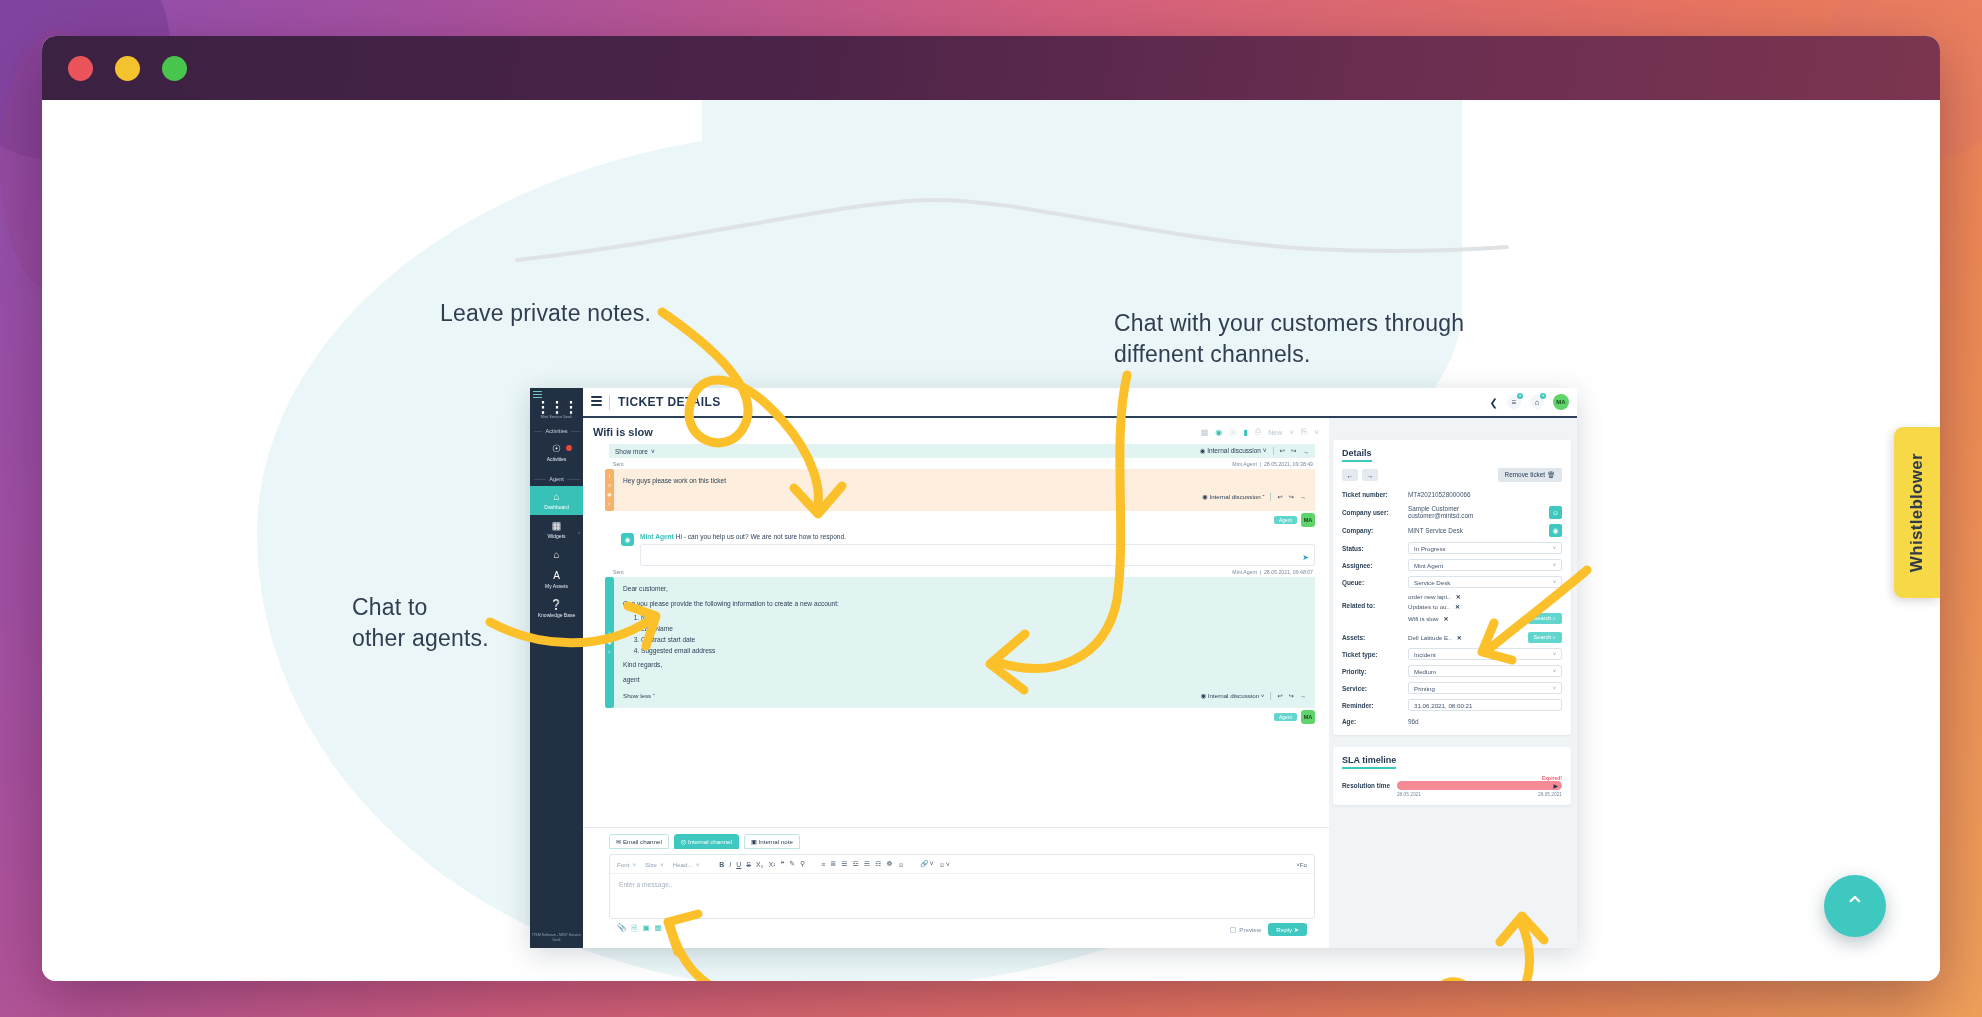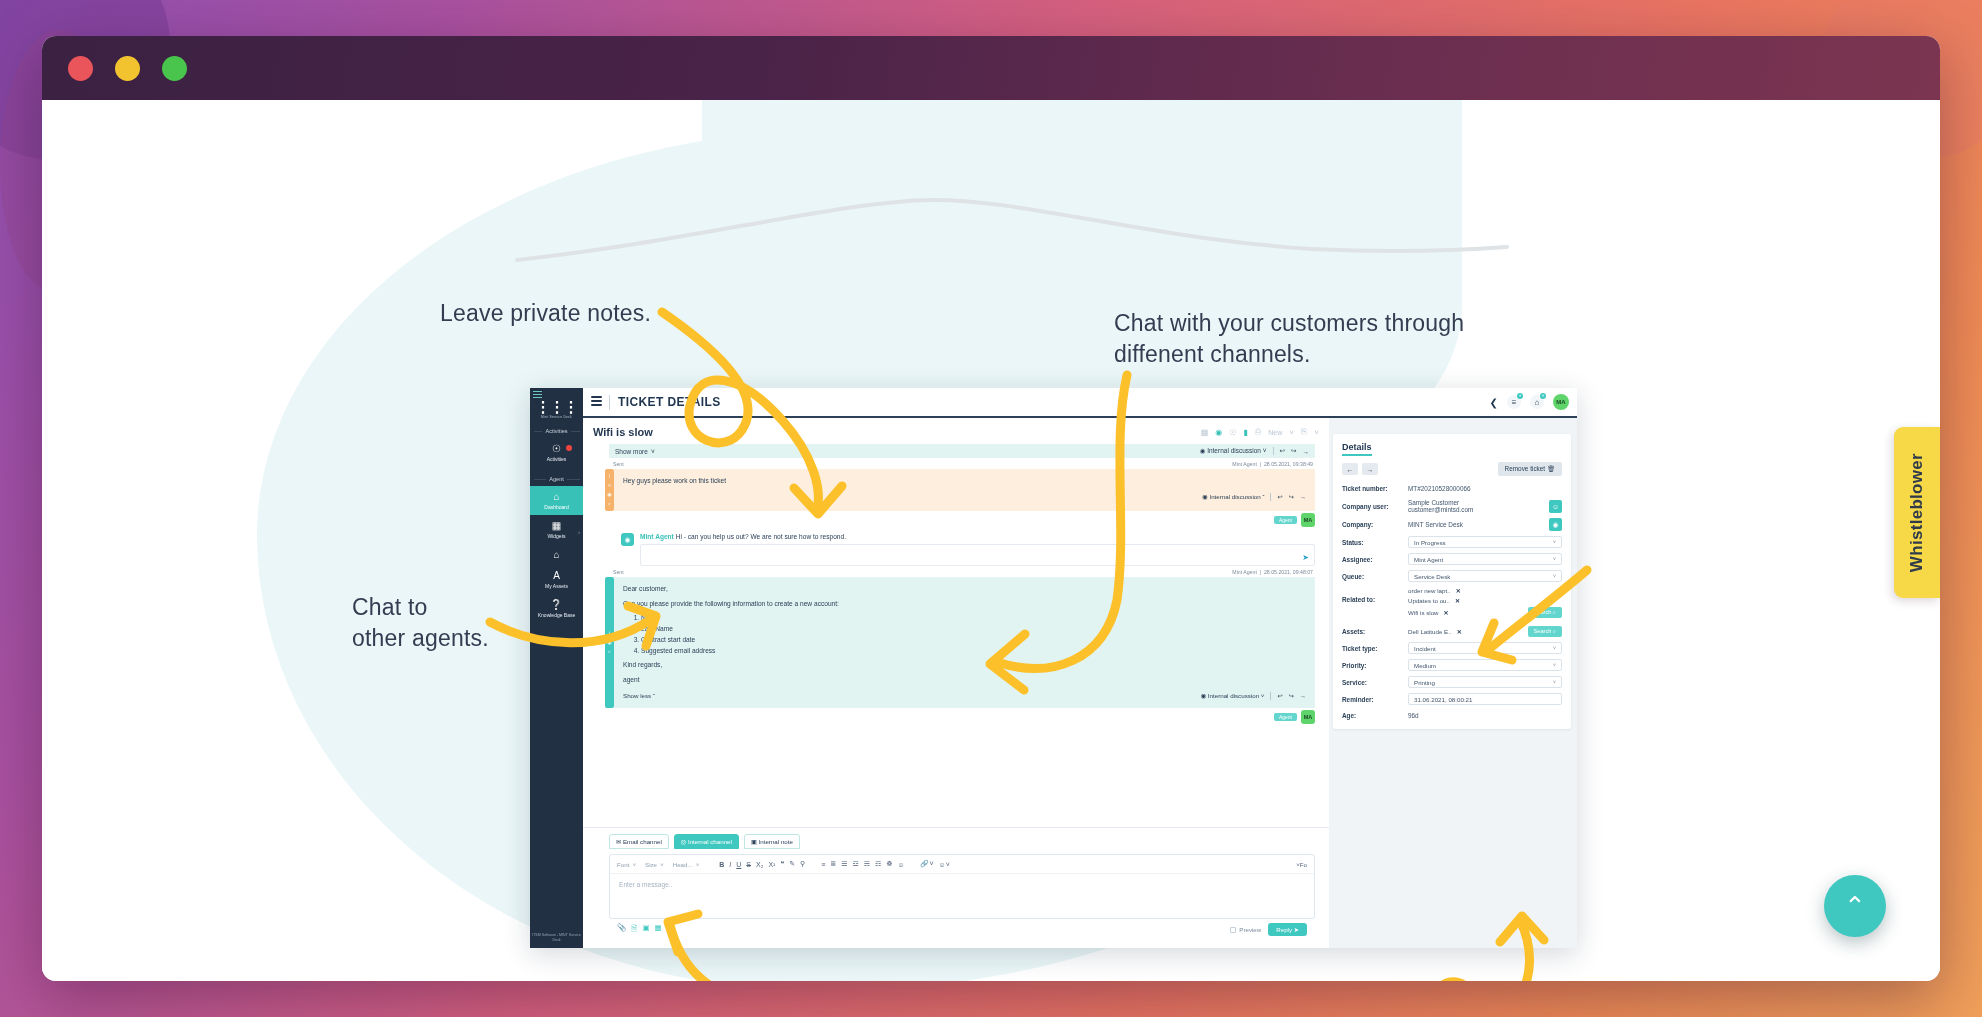--- a/index.html
+++ b/index.html
@@ -172,21 +172,21 @@
   .etoolbar .right { margin-left: auto; font-size: 6.2px; color: #52637a; }
   .etext { height: 44px; padding: 7px 9px; font-size: 6.6px; color: #a6b3c1; }
   .ebottom { display: flex; align-items: center; padding: 4px 8px 5px; }
   .ebottom .icons { display: flex; gap: 5px; color: #3ec8c0; font-size: 7.5px; }
   .ebottom .right { margin-left: auto; display: flex; align-items: center; gap: 7px; }
   .prev-chk { display: flex; align-items: center; gap: 3px; font-size: 6.2px; color: #7b8b9c; }
   .prev-box { width: 6px; height: 6px; border: 1px solid #c3cfda; border-radius: 1px; }
   .reply-btn { background: #3ec8c0; color: #fff; font-size: 6.2px; padding: 3px 8px; border-radius: 3px; cursor: pointer; }
 
   
-  .details-col { width: 248px; flex: 0 0 248px; background: #f0f4f7; padding: 16px 6px 6px 4px;
+  .details-col { width: 248px; flex: 0 0 248px; background: #f0f4f7; padding: 22px 6px 6px 4px;
                  display: flex; flex-direction: column; gap: 12px; overflow: hidden; }
   .card { background: #fff; border-radius: 3px; padding: 8px 9px; box-shadow: 0 1px 3px rgba(20,40,60,.07); }
   .card-title { font-size: 9px; font-weight: 700; color: #1f3550; display: inline-block;
                 border-bottom: 2px solid #3ec8c0; padding-bottom: 2px; margin-bottom: 6px; }
   .navs { display: flex; align-items: center; gap: 4px; margin-bottom: 7px; }
   .nav-sq { width: 16px; height: 12px; background: #e4eaef; border-radius: 2px; color: #2c4158;
             font-size: 7px; display: flex; align-items: center; justify-content: center; cursor: pointer; }
   .rm-btn { margin-left: auto; background: #dfe6ec; color: #2c4158; font-size: 6.4px;
             padding: 3px 7px; border-radius: 2px; cursor: pointer; }
   .drow { display: flex; align-items: center; margin-bottom: 5px; font-size: 6.4px; min-height: 11px; }
@@ -626,20 +626,36 @@
                   <span>31.06.2021, 08:00:21</span>
                 </div>
               </div>
 
               <div class="drow" style="margin-bottom:0;">
                 <div class="dlabel">Age:</div>
                 <div class="dval">96d</div>
               </div>
             </div>
 
+            <div class="card">
+              <div class="card-title">SLA timeline</div>
+              <div class="sla-row">
+                <div class="sla-lbl">Resolution time</div>
+                <div class="sla-track">
+                  <div class="sla-exp">Expired!</div>
+                  <div class="sla-bar">
+                    <span class="play">▶</span>
+                  </div>
+                  <div class="sla-dates">
+                    <span>28.05.2021</span>
+                    <span class="r">28.05.2021</span>
+                  </div>
+                </div>
+              </div>
+            </div>
 
           </div>
         </div>
       </div>
     </div>
 
     <svg class="arrow-svg" style="left:0;top:0;width:1898px;height:881px;">
       <g fill="none" stroke="#fcc02a" stroke-width="9" stroke-linecap="round" stroke-linejoin="round">
 
         <path d="M620 212 C 690 260, 720 300, 700 330 C 683 356, 640 340, 648 305 C 658 265, 700 275, 740 320 C 772 356, 780 390, 775 410"></path>

